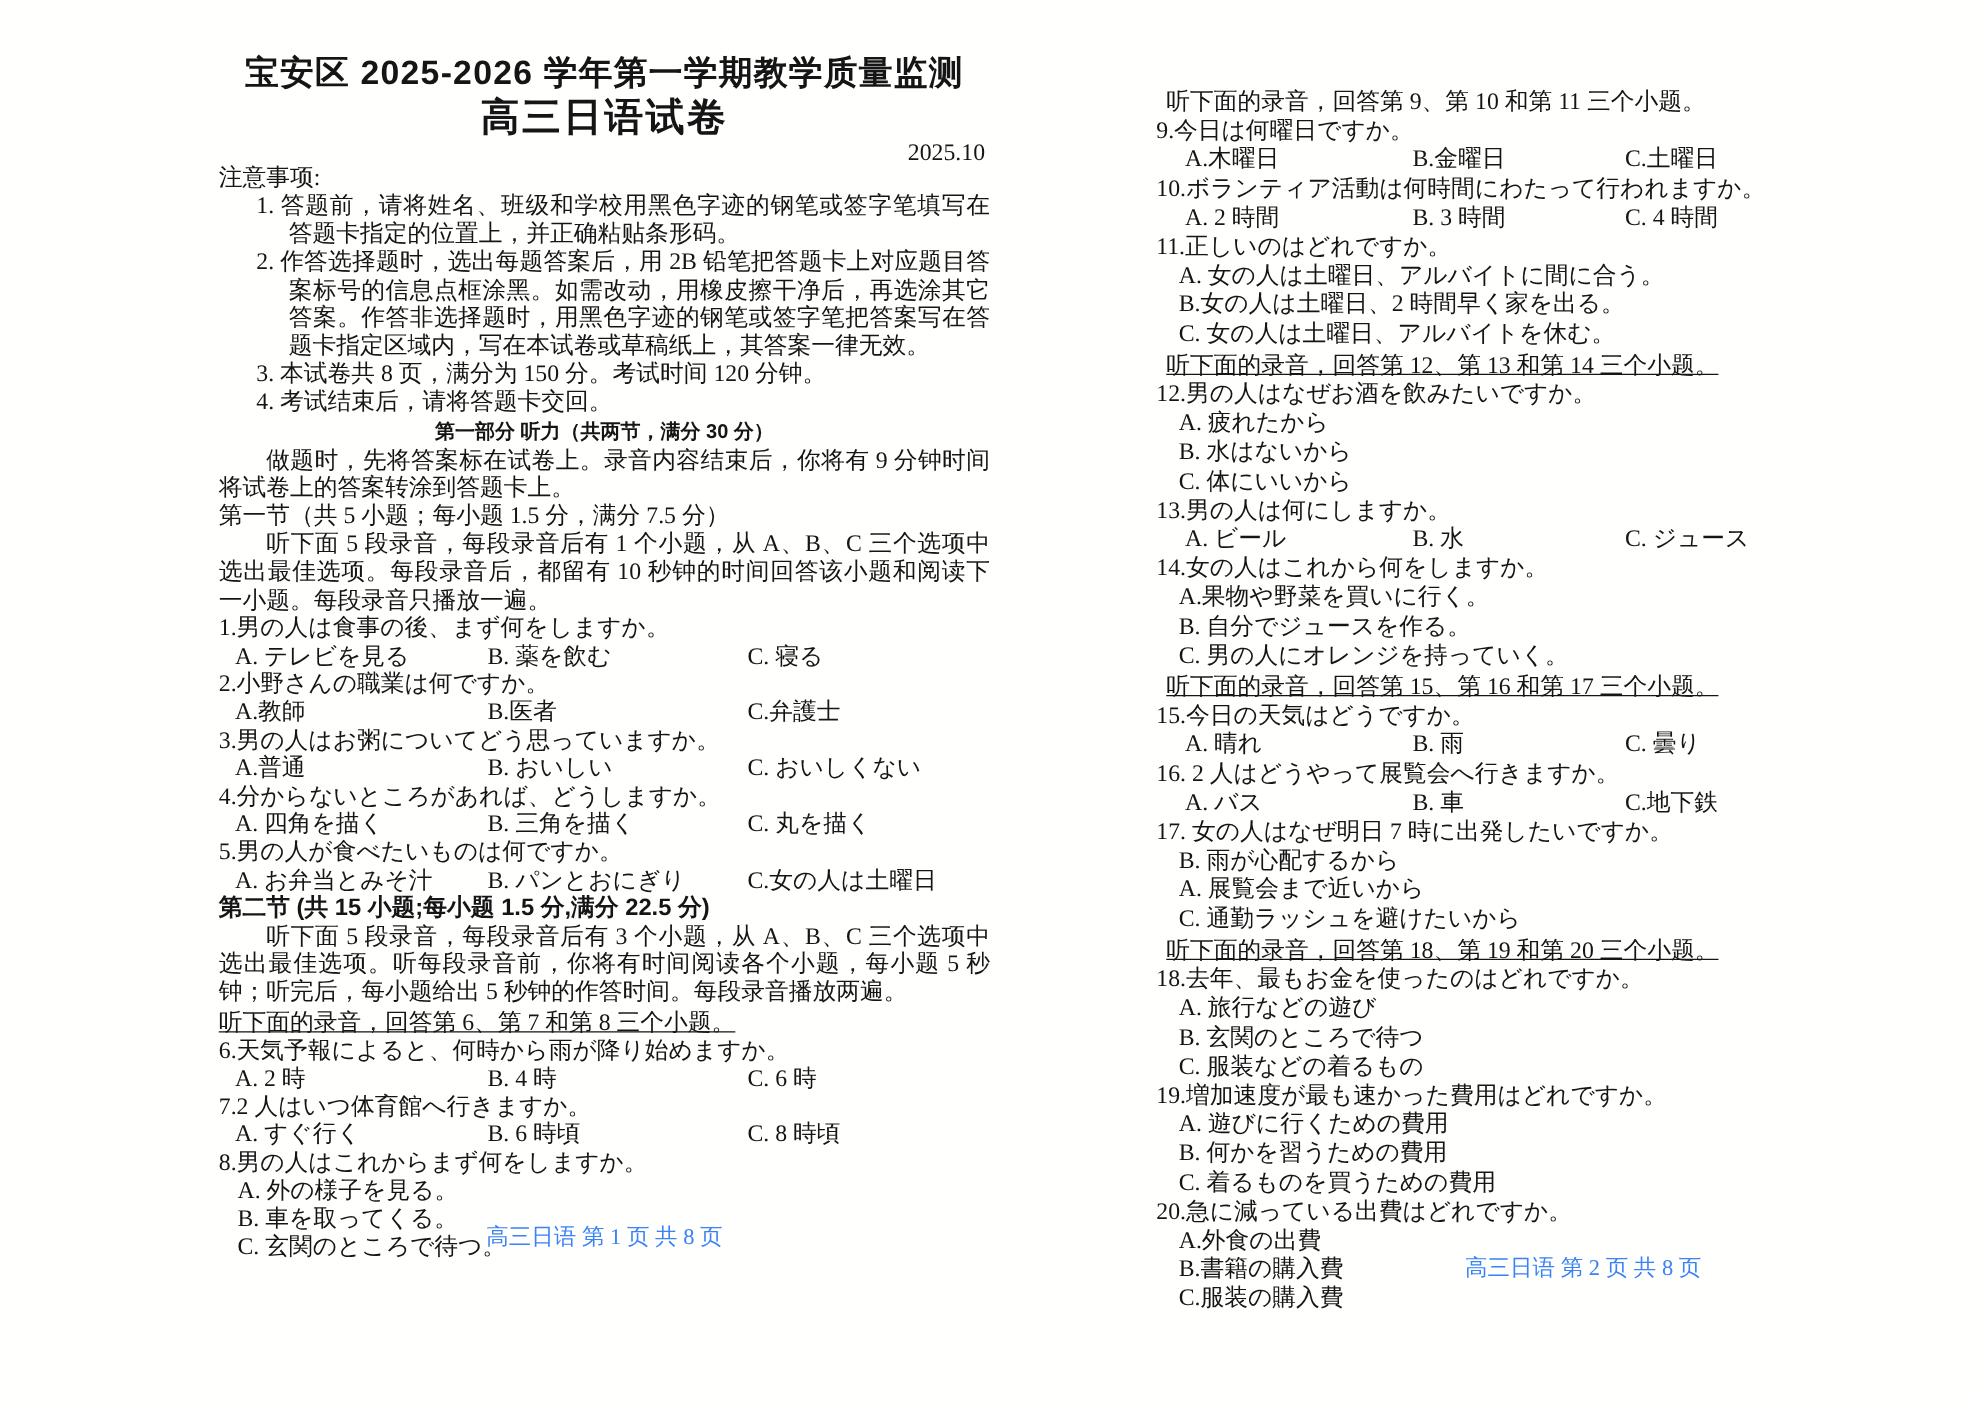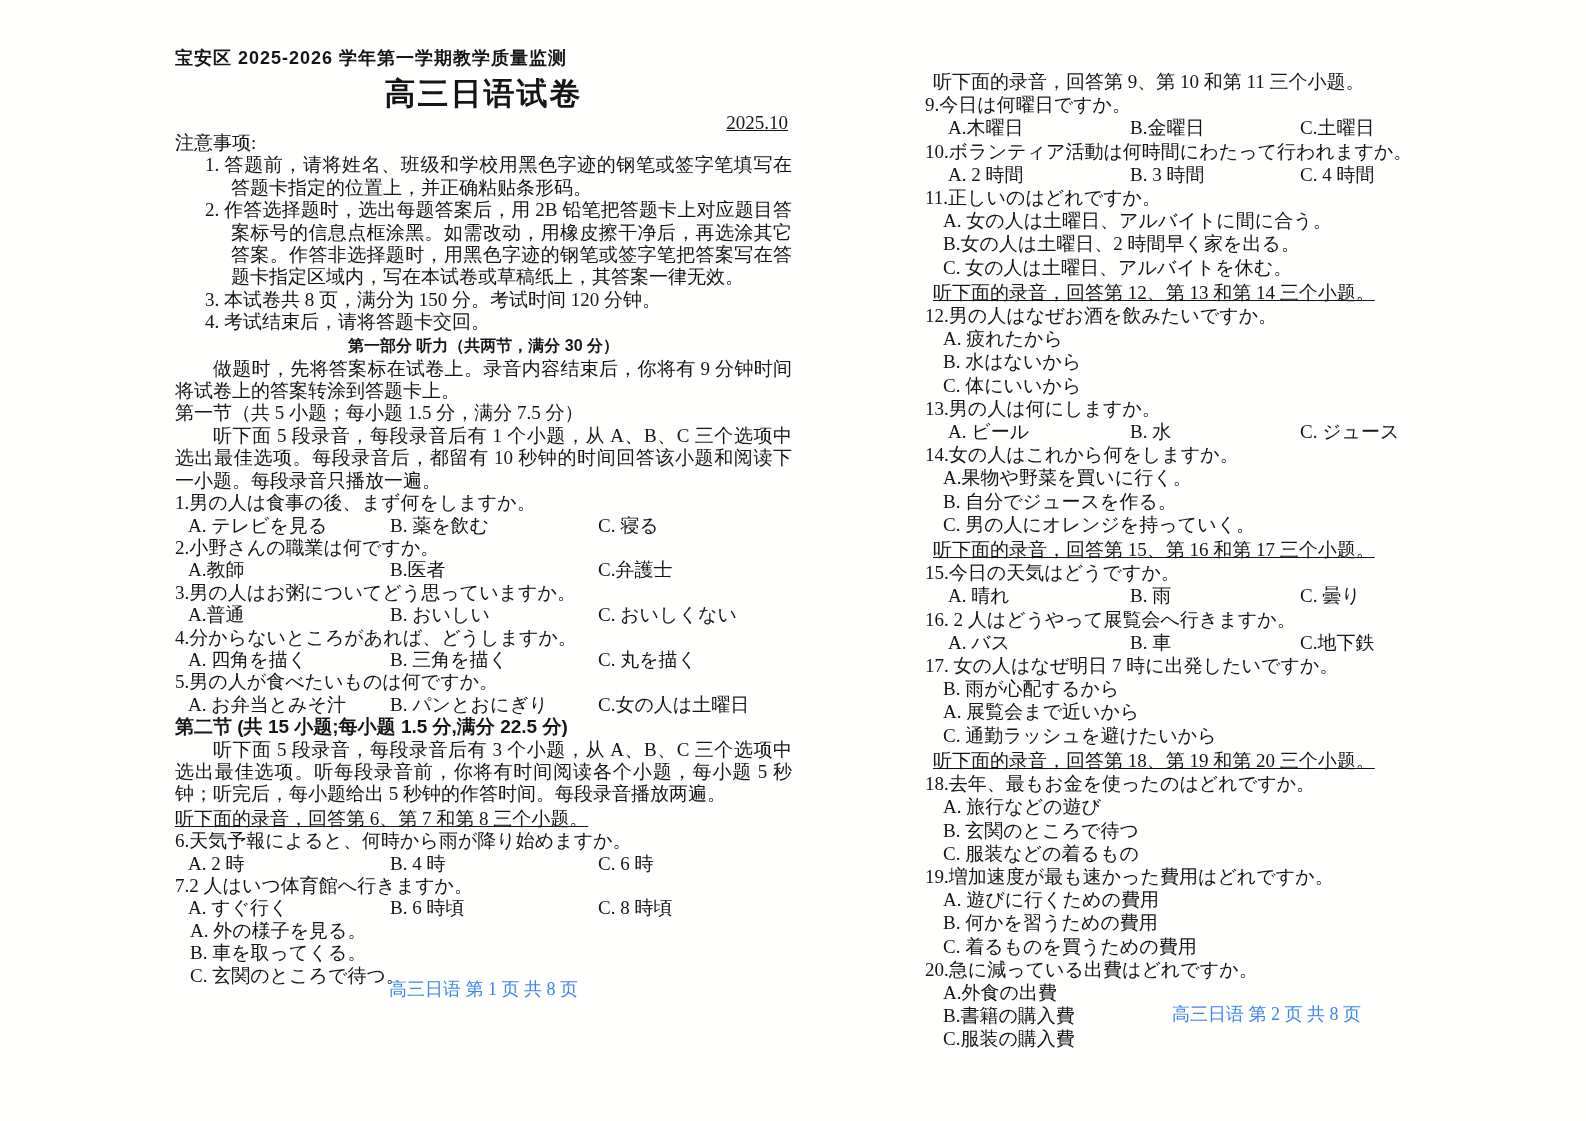--- a/index.html
+++ b/index.html
@@ -6,30 +6,30 @@
   .sheet {
     position:relative; width:1586px; height:1121px; background:#fffffe;
     font-family:"Liberation Serif","DejaVu Serif",serif;
     color:#151515; font-size:19px; overflow:hidden;
   }
   .page { position:absolute; }
   #page1 { left:175px; top:42px; width:617px; line-height:22.4px; }
   #page2 { left:925px; top:46px; width:632px; line-height:23.2px; }
 
   h1.title1 {
-    margin:0; text-align:left; font-size:18px; line-height:33px;
+    margin:0; text-align:center; font-size:27px; line-height:33px;
     font-weight:bold; font-family:"Liberation Sans","DejaVu Sans",sans-serif;
     letter-spacing:1px;
   }
   h2.title2 {
     margin:0; text-align:center; font-size:31px; line-height:38px;
     font-weight:bold; font-family:"Liberation Sans","DejaVu Sans",sans-serif;
     letter-spacing:2px;
   }
-  .date { text-align:right; line-height:19px; padding-right:4px; font-size:19px;text-decoration:underline; }
+  .date { text-align:right; line-height:19px; padding-right:4px; font-size:19px; }
   .notice-head { line-height:22.4px; }
   .notice { padding-left:56px; text-indent:-26px; text-align:justify; }
   .part-heading {
     text-align:center; font-weight:bold; font-size:16px; line-height:24px;
     font-family:"Liberation Sans","DejaVu Sans",sans-serif;
   }
   .sec-heading { line-height:22.4px; }
   .sec-heading.bold {
     font-weight:bold; font-family:"Liberation Sans","DejaVu Sans",sans-serif;
     font-size:19px;
@@ -129,20 +129,21 @@
     </div>
     <div class="q">
       <div class="qt">7.2 人はいつ体育館へ行きますか。</div>
       <div class="opts">
         <span>A. すぐ行く</span>
         <span>B. 6 時頃</span>
         <span>C. 8 時頃</span>
       </div>
     </div>
     <div class="q">
+      <div class="qt">8.男の人はこれからまず何をしますか。</div>
       <div class="vopts">
         <div>A. 外の様子を見る。</div>
         <div>B. 車を取ってくる。</div>
         <div>C. 玄関のところで待つ。</div>
       </div>
     </div>
   </section>
 
   <section class="page" id="page2">
     <div class="group">听下面的录音，回答第 9、第 10 和第 11 三个小题。</div>

